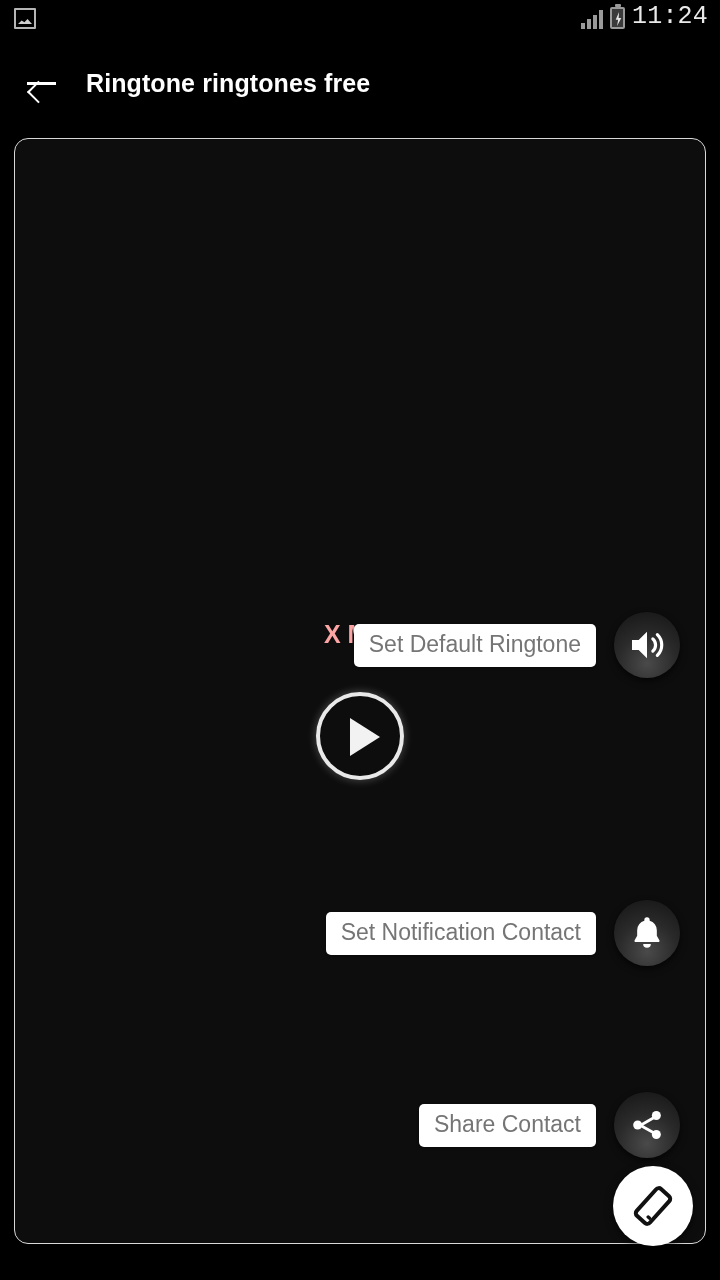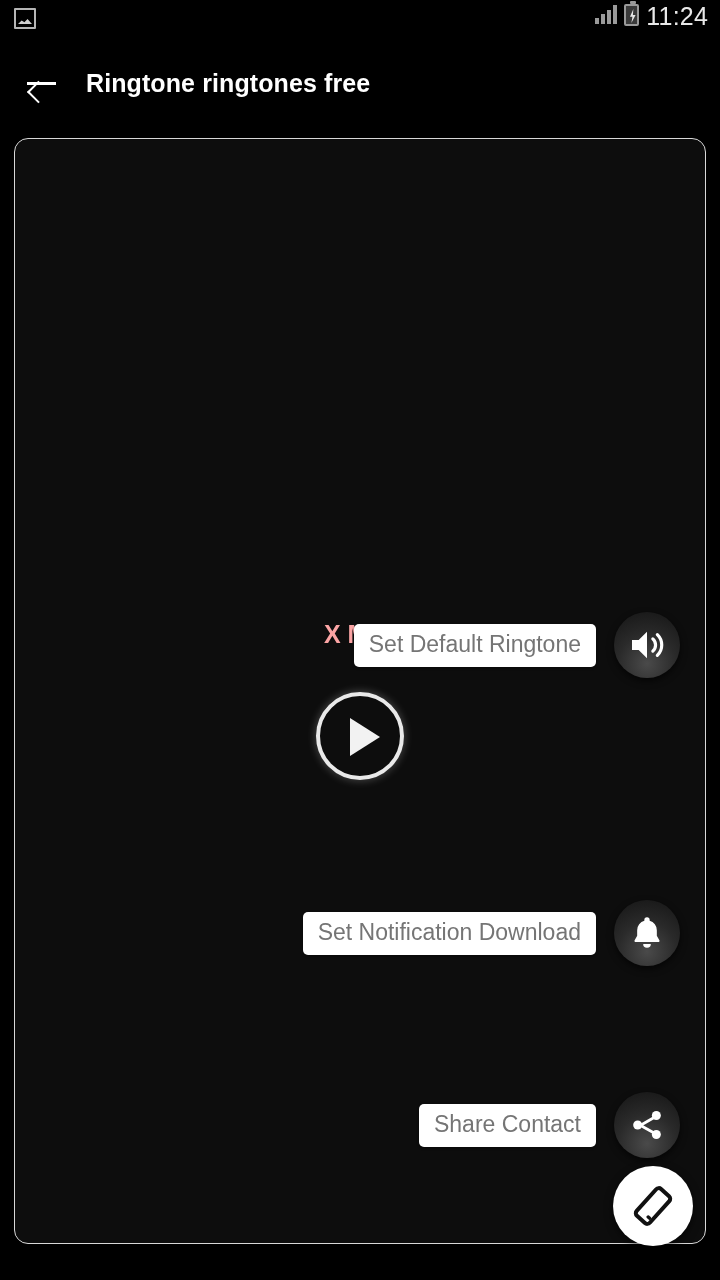--- a/index.html
+++ b/index.html
@@ -11,21 +11,21 @@
   }
 
   .screen { position:relative; width:720px; height:1280px; background:#000; }
 
   
   .statusbar {
     position:absolute; top:0; left:0; width:720px; height:44px;
     background:#000;
   }
   .sb-left { position:absolute; left:14px; top:8px; display:flex; align-items:center; gap:8px; }
-  .sb-right { position:absolute; right:12px; top:4px; display:flex; align-items:flex-start; gap:7px; }
+  .sb-right { position:absolute; right:12px; top:4px; display:flex; align-items:flex-end; gap:7px;font-family:Liberation Mono, monospace; }
 
   .img-icon {
     width:22px; height:21px; border:2px solid #b5b5b5; border-radius:1px;
     position:relative; overflow:hidden; background:#000;
   }
   .img-icon:after{
     content:""; position:absolute; left:2px; bottom:3px; width:14px; height:6px;
     background:#cfcfcf;
     clip-path:polygon(0% 100%, 26% 40%, 46% 72%, 68% 18%, 100% 100%);
   }
@@ -171,21 +171,21 @@
           <path fill="#fff" d="M3 9v6h4l5 5V4L7 9H3z"></path>
           <path fill="none" stroke="#fff" stroke-width="1.9" stroke-linecap="round" d="M15.5 8.3a5 5 0 0 1 0 7.4"></path>
           <path fill="none" stroke="#fff" stroke-width="1.9" stroke-linecap="round" d="M18.2 5.8a8.6 8.6 0 0 1 0 12.4"></path>
         </svg>
       </div>
     </div>
 
 
 
     <div class="row" style="top:900px">
-      <div class="pill">Set Notification Download</div>
+      <div class="pill">Set Notification Contact</div>
       <div class="fab">
         <svg width="40" height="40" viewBox="0 0 24 24">
           <path fill="#fff" d="M12 2.6a1.6 1.6 0 0 1 1.6 1.6v.5a5.8 5.8 0 0 1 4.3 5.6v3.4l1.5 2.6a.7.7 0 0 1-.6 1.1H5.2a.7.7 0 0 1-.6-1.1l1.5-2.6v-3.4a5.8 5.8 0 0 1 4.3-5.6v-.5A1.6 1.6 0 0 1 12 2.6z"></path>
           <path fill="#fff" d="M9.7 18.6h4.6a2.3 2.3 0 0 1-4.6 0z"></path>
         </svg>
       </div>
     </div>
 
 
     <div class="row" style="top:1092px">

